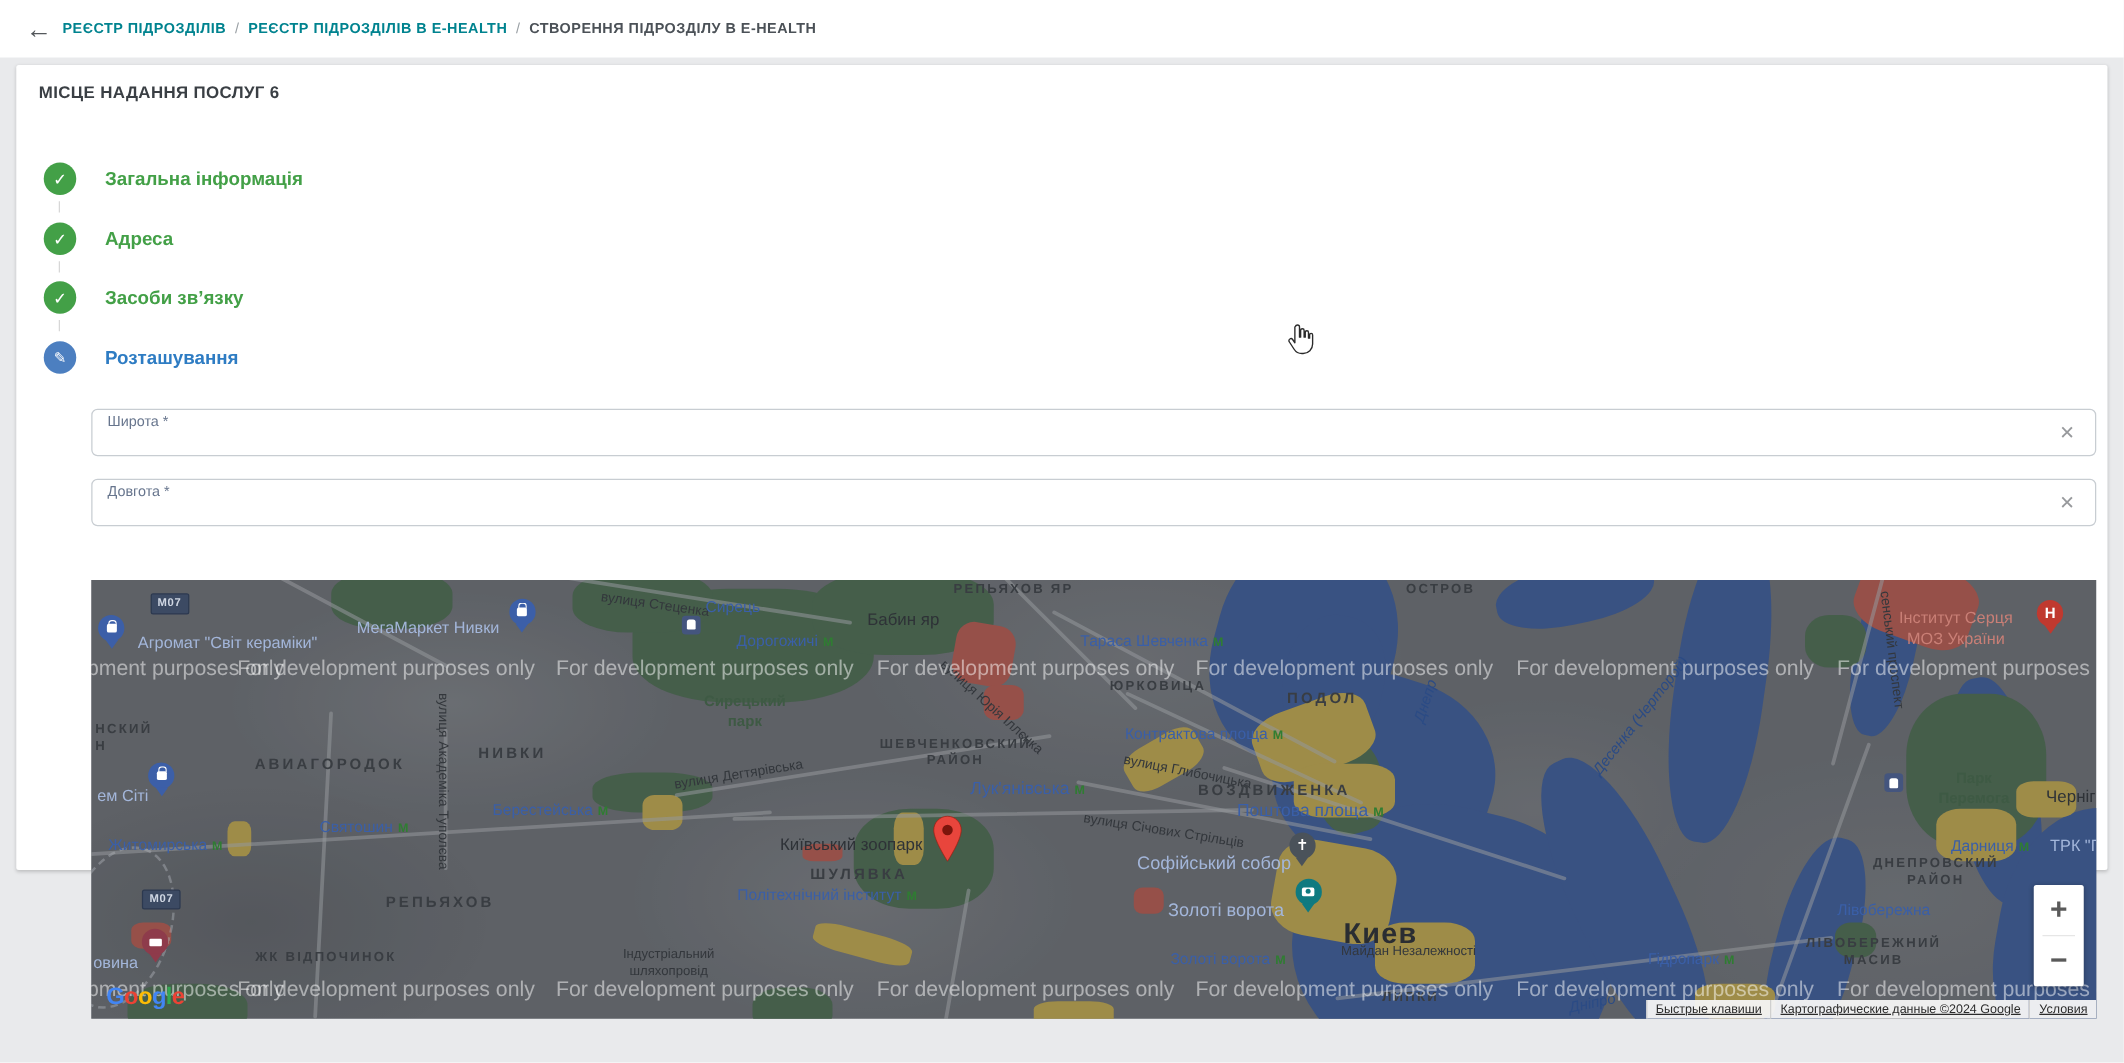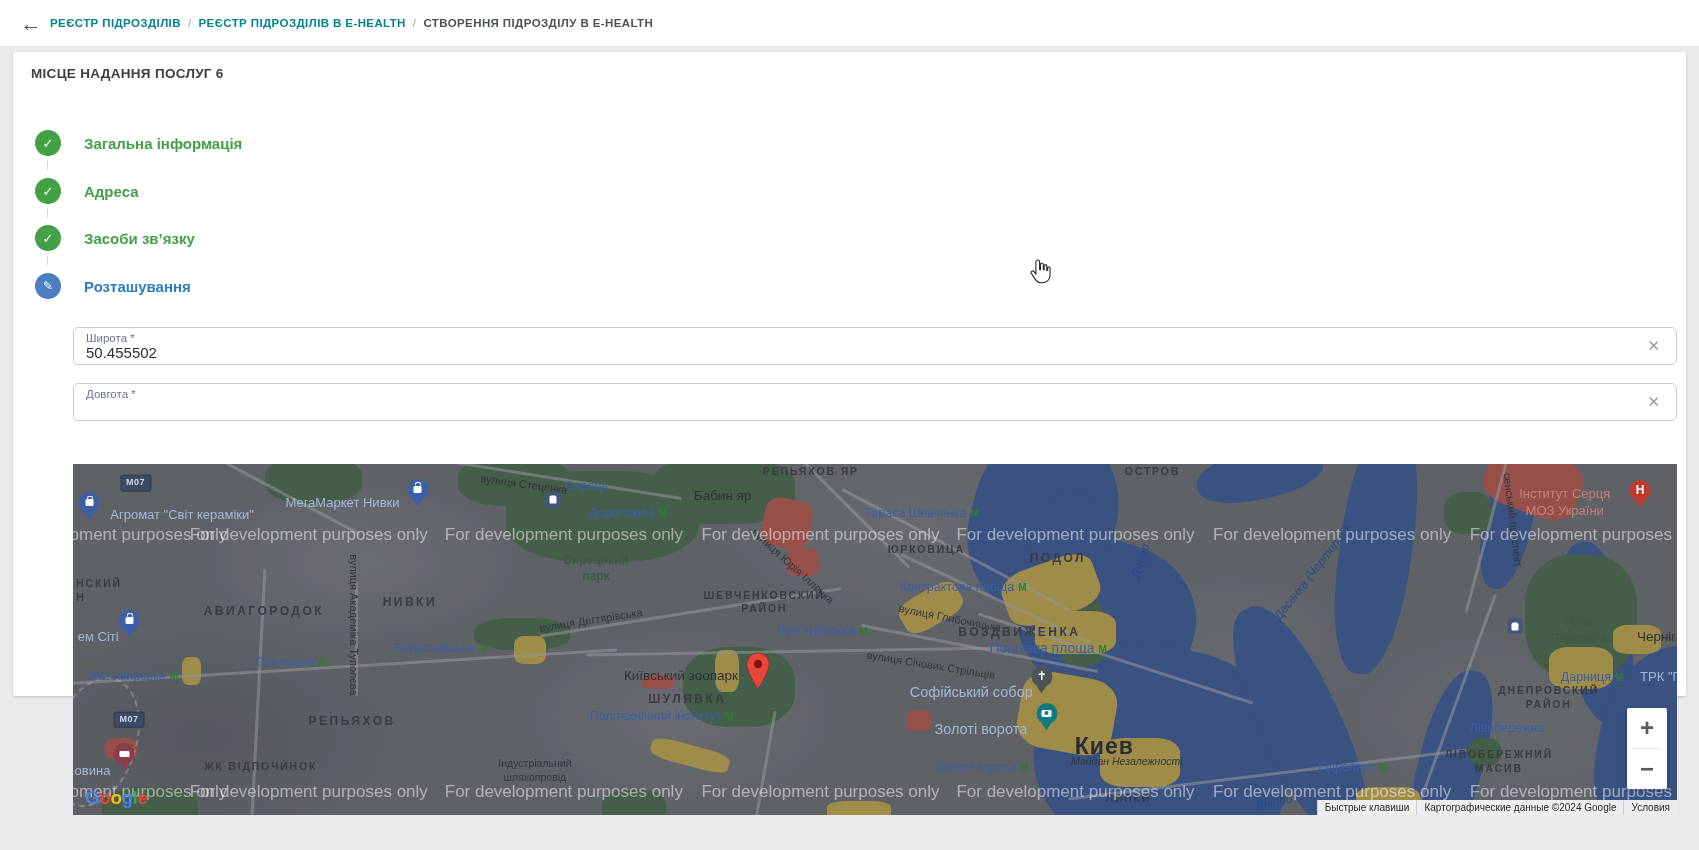--- a/index.html
+++ b/index.html
@@ -105,21 +105,21 @@
   .marker{position:absolute;z-index:7;transform:translate(-50%,-100%);}
 
   .zoomctl{position:absolute;right:10px;bottom:26px;width:40px;height:81px;background:#fff;border-radius:2px;
            box-shadow:0 1px 4px rgba(0,0,0,.3);z-index:9;display:flex;flex-direction:column;}
   .zbtn{flex:1;display:flex;align-items:center;justify-content:center;font-size:24px;font-weight:700;
         color:#5a5a5a;cursor:pointer;}
   .zdiv{height:1px;background:#e6e6e6;margin:0 7px;}
 
   .attrib{position:absolute;right:0;bottom:0;height:15px;display:flex;z-index:9;font-size:10px;color:#2b2b2b;}
   .attrib span{background:rgba(245,245,245,.95);display:flex;align-items:center;padding:0 7px;
-               border-left:1px solid #cfcfcf;white-space:nowrap;}
+               border-left:1px solid #cfcfcf;white-space:nowrap;text-decoration:underline;}
   .glogo{position:absolute;left:12px;bottom:6px;z-index:9;font-size:19px;font-weight:700;letter-spacing:-.5px;}
   .glogo b{font-weight:700;}
 
   .cursor{position:absolute;z-index:100;pointer-events:none;}
 </style>
 </head>
 <body>
 
 <div class="topbar">
   <div class="back-btn">←</div>
@@ -152,21 +152,20 @@
       </div>
       <div class="step-conn" style="top: 204px;"></div>
       <div class="step active" style="top: 221px;">
         <span class="step-ico active">✎</span>
         <span class="step-label">Розташування</span>
       </div>
     </div>
 
   <div class="field" style="top:275px">
     <span class="f-label">Широта *</span>
-    <input class="f-input" value="50.455502" style="">
     <span class="f-clear">✕</span>
   </div>
 
   <div class="field" style="top:331px">
     <span class="f-label">Довгота *</span>
     <span class="f-clear">✕</span>
   </div>
 
   <div class="map" id="map">
 
@@ -280,21 +279,21 @@
         <div class="lab district" style="transform: translate(-50%, -50%) rotate(0deg); left: 59%; top: 48.2%;">ВОЗДВИЖЕНКА</div>
         <div class="lab metro-lg" style="transform: translate(-50%, -50%) rotate(0deg); left: 60.8%; top: 52.5%;">Поштова площа<span class="m-ico">М</span></div>
         <div class="lab street" style="transform: translate(-50%, -50%) rotate(9deg); left: 53.5%; top: 57.4%;">вулиця Січових Стрільців</div>
         <div class="lab poi-lg" style="transform: translate(-50%, -50%) rotate(0deg); left: 56%; top: 65%;">Софійський собор</div>
         <div class="pin pin-church" style="left: 60.4%; top: 63.5%;">✝</div>
         <div class="lab poi-lg" style="transform: translate(-50%, -50%) rotate(0deg); left: 56.6%; top: 75.6%;">Золоті ворота</div>
         <div class="pin pin-camera" style="left: 60.7%; top: 74%;">
           <span class="g-camera"></span>
         </div>
         <div class="lab city" style="transform: translate(-50%, -50%) rotate(0deg); left: 64.3%; top: 75.6%; margin-top: 18px;">Киев</div>
-        <div class="lab street-sm" style="transform: translate(-50%, -50%) rotate(0deg); left: 65.7%; top: 85%; font-style: italic;">Майдан Незалежності</div>
+        <div class="lab street-sm" style="transform: translate(-50%, -50%) rotate(0deg); left: 65.7%; top: 85%;">Майдан Незалежності</div>
         <div class="lab metro" style="transform: translate(-50%, -50%) rotate(0deg); left: 56.7%; top: 86.2%;">Золоті ворота<span class="m-ico">М</span></div>
         <div class="lab district-sm" style="transform: translate(-50%, -50%) rotate(0deg); left: 65.8%; top: 95.5%;">ЛИПКИ</div>
         <div class="lab park" style="transform: translate(-50%, -50%) rotate(0deg); left: 32.6%; top: 30%;">Сирецький
 парк</div>
         <div class="lab place" style="transform: translate(-50%, -50%) rotate(0deg); left: 37.9%; top: 60.5%;">Київський зоопарк</div>
         <div class="lab district" style="transform: translate(-50%, -50%) rotate(0deg); left: 38.3%; top: 67.3%;">ШУЛЯВКА</div>
         <div class="lab metro" style="transform: translate(-50%, -50%) rotate(0deg); left: 36.7%; top: 71.9%;">Політехнічний інститут<span class="m-ico">М</span></div>
         <div class="lab street" style="transform: translate(-50%, -50%) rotate(42deg); left: 44.9%; top: 29%;">вулиця Юрія Іллєнка</div>
         <div class="lab district" style="transform: translate(-50%, -50%) rotate(0deg); left: 17.4%; top: 73.6%;">РЕПЬЯХОВ</div>
         <div class="lab district-sm" style="transform: translate(-50%, -50%) rotate(0deg); left: 11.7%; top: 86.4%;">ЖК ВІДПОЧИНОК</div>

